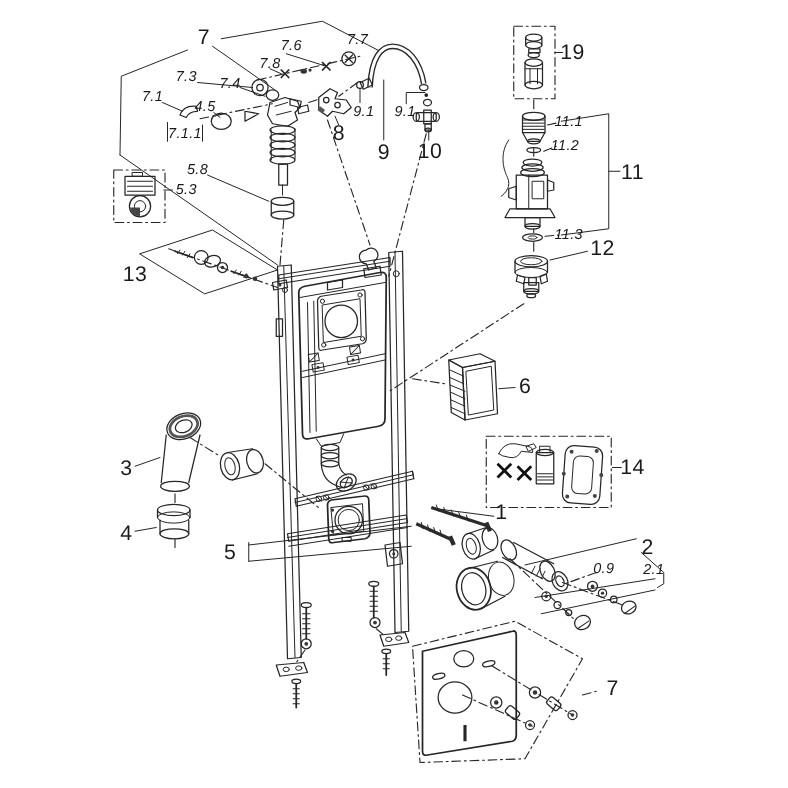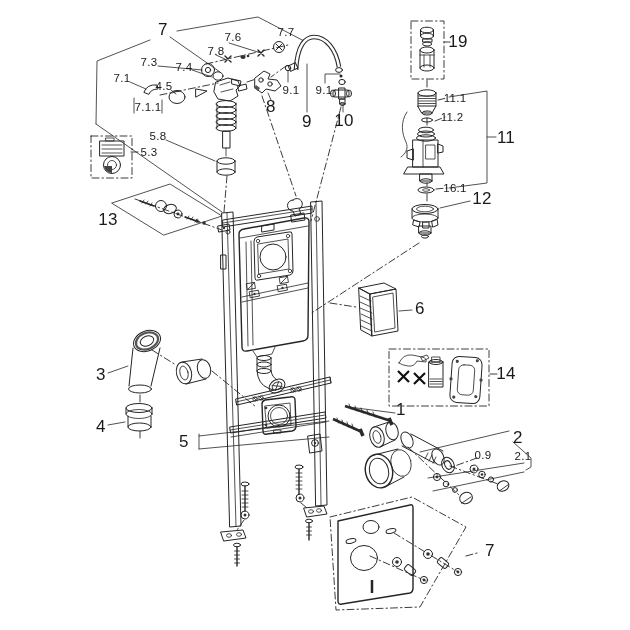--- a/index.html
+++ b/index.html
@@ -1,21 +1,21 @@
 <!DOCTYPE html>
 <html><head>
 <meta charset="utf-8">
 <style>
   html,body{margin:0;padding:0;background:#fff;}
   .stage{position:relative;width:630px;height:630px;background:#fff;overflow:hidden;
          font-family:"Liberation Sans", sans-serif;}
   .stage svg{position:absolute;left:0;top:0;}
   .lbl{position:absolute;transform:translate(-50%,-50%);font-size:17px;color:#1a1a1a;
        white-space:nowrap;letter-spacing:.3px;}
-  .lbl.sub{font-size:11.5px;}
+  .lbl.sub{font-size:11.5px;font-style:italic;}
   
   .s{stroke:#262626;fill:none;stroke-width:1;stroke-linecap:round;stroke-linejoin:round;}
   .thin{stroke-width:.8;}
   .sw2{stroke-width:1.4;}
   .dd{stroke-dasharray:7 3 1.5 3;stroke-width:.9;}
 </style>
 </head>
 <body>
 
 <div class="stage">
@@ -470,21 +470,21 @@
   <div class="lbl sub" style="left:149px;top:152px">5.3</div>
   <div class="lbl" style="left:271px;top:107px">8</div>
   <div class="lbl sub" style="left:291px;top:90px">9.1</div>
   <div class="lbl sub" style="left:324px;top:90px">9.1</div>
   <div class="lbl" style="left:307px;top:122px">9</div>
   <div class="lbl" style="left:344px;top:121px">10</div>
   <div class="lbl" style="left:458px;top:42px">19</div>
   <div class="lbl sub" style="left:455px;top:98px">11.1</div>
   <div class="lbl sub" style="left:452px;top:117px">11.2</div>
   <div class="lbl" style="left:506px;top:138px">11</div>
-  <div class="lbl sub" style="left:455px;top:188px">16.1</div>
+  <div class="lbl sub" style="left:455px;top:188px">11.3</div>
   <div class="lbl" style="left:482px;top:199px">12</div>
   <div class="lbl" style="left:108px;top:220px">13</div>
   <div class="lbl" style="left:420px;top:309px">6</div>
   <div class="lbl" style="left:506px;top:374px">14</div>
   <div class="lbl" style="left:401px;top:410px">1</div>
   <div class="lbl" style="left:518px;top:438px">2</div>
   <div class="lbl sub" style="left:483px;top:455px">0.9</div>
   <div class="lbl sub" style="left:523px;top:456px">2.1</div>
   <div class="lbl" style="left:101px;top:375px">3</div>
   <div class="lbl" style="left:101px;top:427px">4</div>

